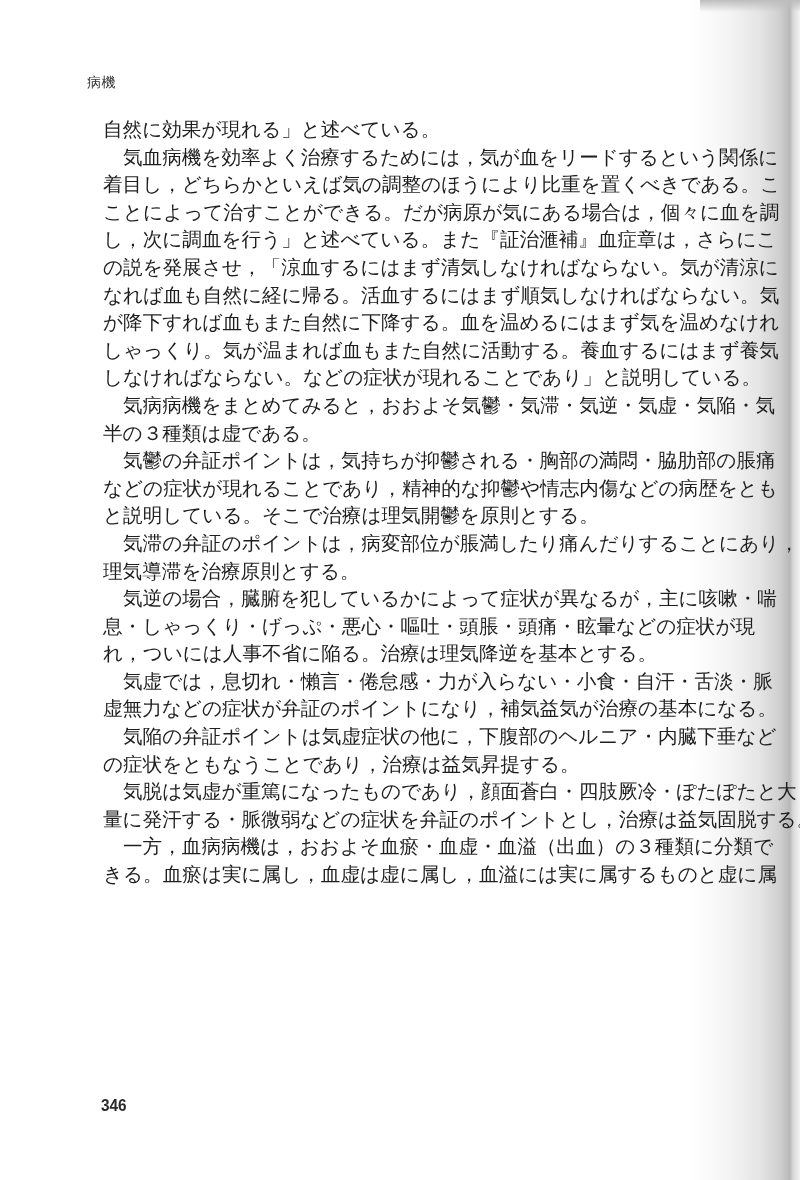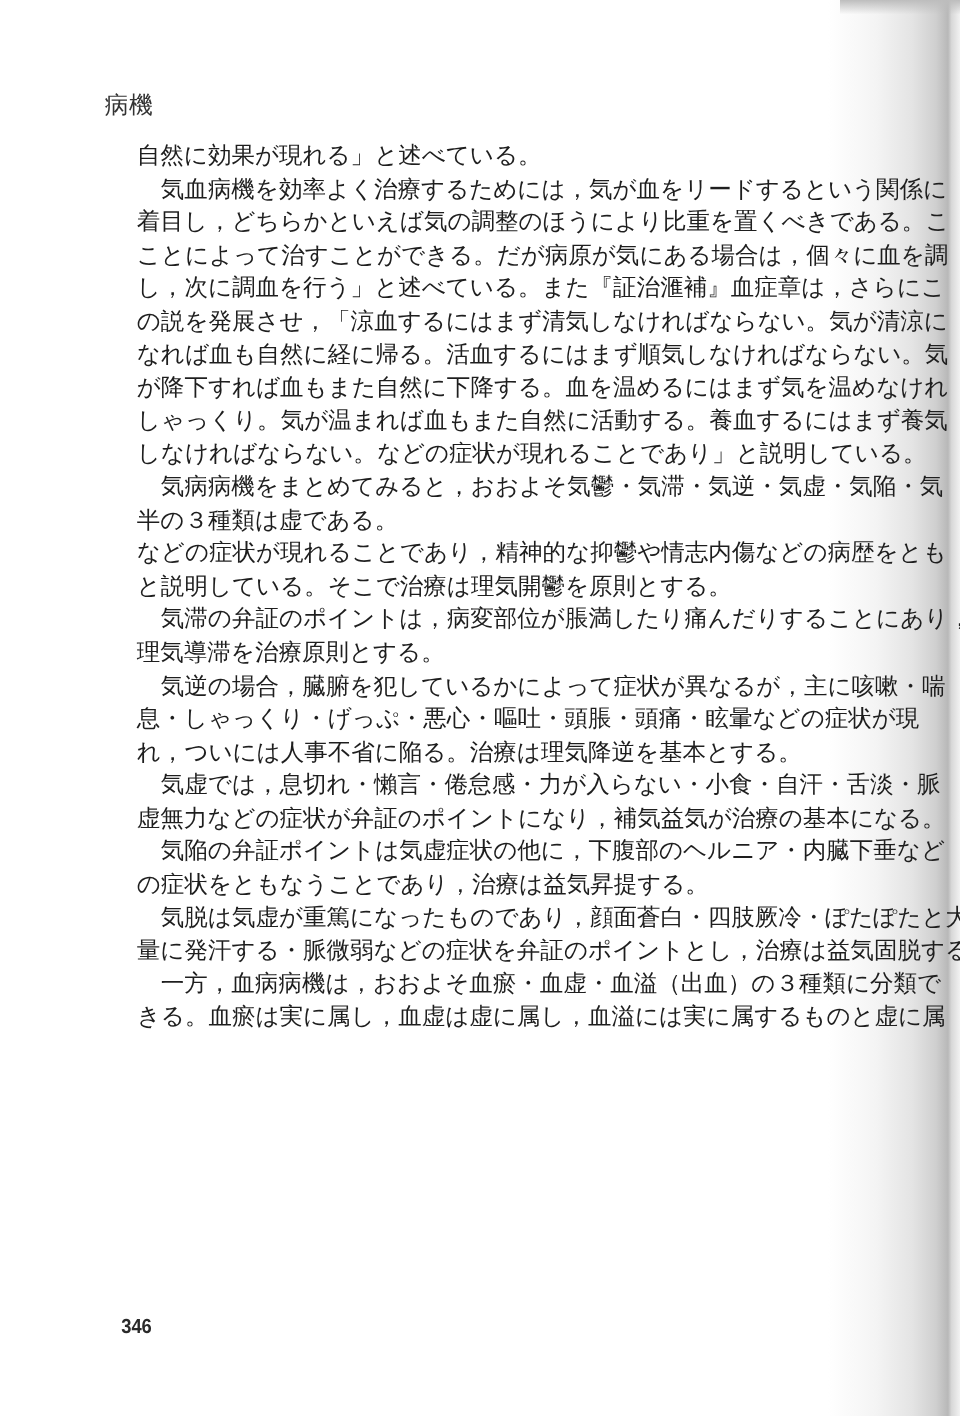--- a/index.html
+++ b/index.html
@@ -13,24 +13,24 @@
       position: absolute; left: 0; top: 0; width: 800px; height: 1180px;
       background: linear-gradient(to right, #ffffff 0px, #ffffff 690px, #f4f4f4 730px, #e4e4e4 760px, #cfcfcf 780px, #b8b8b8 790px, #d8d8d8 793px, #f2f2f2 800px);
     }
     .top-shadow {
       position: absolute; left: 700px; top: 0; width: 100px; height: 12px;
       background: linear-gradient(to bottom, #bdbdbd, rgba(255,255,255,0));
     }
     .running-head {
       position: absolute; left: 87px; top: 74px;
       font-family: "DejaVu Sans", "Liberation Sans", sans-serif;
-      font-size: 20px; color: #333; letter-spacing: 0.5px;
+      font-size: 14px; color: #333; letter-spacing: 0.5px;
     }
     .body-text {
-      position: absolute; left: 114px; top: 116px; width: 622px;
+      position: absolute; left: 103px; top: 116px; width: 622px;
     }
     .line {
       display: block; height: 27.6px; line-height: 27.6px;
       font-size: 19.6px; white-space: nowrap;
       text-align: justify; text-align-last: justify;
       letter-spacing: 0px;
     }
     .line.indent { padding-left: 20px; }
     .line.short { text-align-last: left; }
     .page-number {
@@ -53,20 +53,21 @@
       <span class="line">着目し，どちらかといえば気の調整のほうにより比重を置くべきである。こ</span>
       <span class="line">ことによって治すことができる。だが病原が気にある場合は，個々に血を調</span>
       <span class="line">し，次に調血を行う」と述べている。また『証治滙補』血症章は，さらにこ</span>
       <span class="line">の説を発展させ，「涼血するにはまず清気しなければならない。気が清涼に</span>
       <span class="line">なれば血も自然に経に帰る。活血するにはまず順気しなければならない。気</span>
       <span class="line">が降下すれば血もまた自然に下降する。血を温めるにはまず気を温めなけれ</span>
       <span class="line">しゃっくり。気が温まれば血もまた自然に活動する。養血するにはまず養気</span>
       <span class="line">しなければならない。などの症状が現れることであり」と説明している。</span>
       <span class="line indent">気病病機をまとめてみると，おおよそ気鬱・気滞・気逆・気虚・気陥・気</span>
       <span class="line short">半の３種類は虚である。</span>
+      <span class="line indent">気鬱の弁証ポイントは，気持ちが抑鬱される・胸部の満悶・脇肋部の脹痛</span>
       <span class="line">などの症状が現れることであり，精神的な抑鬱や情志内傷などの病歴をとも</span>
       <span class="line short">と説明している。そこで治療は理気開鬱を原則とする。</span>
       <span class="line indent">気滞の弁証のポイントは，病変部位が脹満したり痛んだりすることにあり，</span>
       <span class="line short">理気導滞を治療原則とする。</span>
       <span class="line indent">気逆の場合，臓腑を犯しているかによって症状が異なるが，主に咳嗽・喘</span>
       <span class="line">息・しゃっくり・げっぷ・悪心・嘔吐・頭脹・頭痛・眩暈などの症状が現</span>
       <span class="line short">れ，ついには人事不省に陥る。治療は理気降逆を基本とする。</span>
       <span class="line indent">気虚では，息切れ・懶言・倦怠感・力が入らない・小食・自汗・舌淡・脈</span>
       <span class="line">虚無力などの症状が弁証のポイントになり，補気益気が治療の基本になる。</span>
       <span class="line indent">気陥の弁証ポイントは気虚症状の他に，下腹部のヘルニア・内臓下垂など</span>

